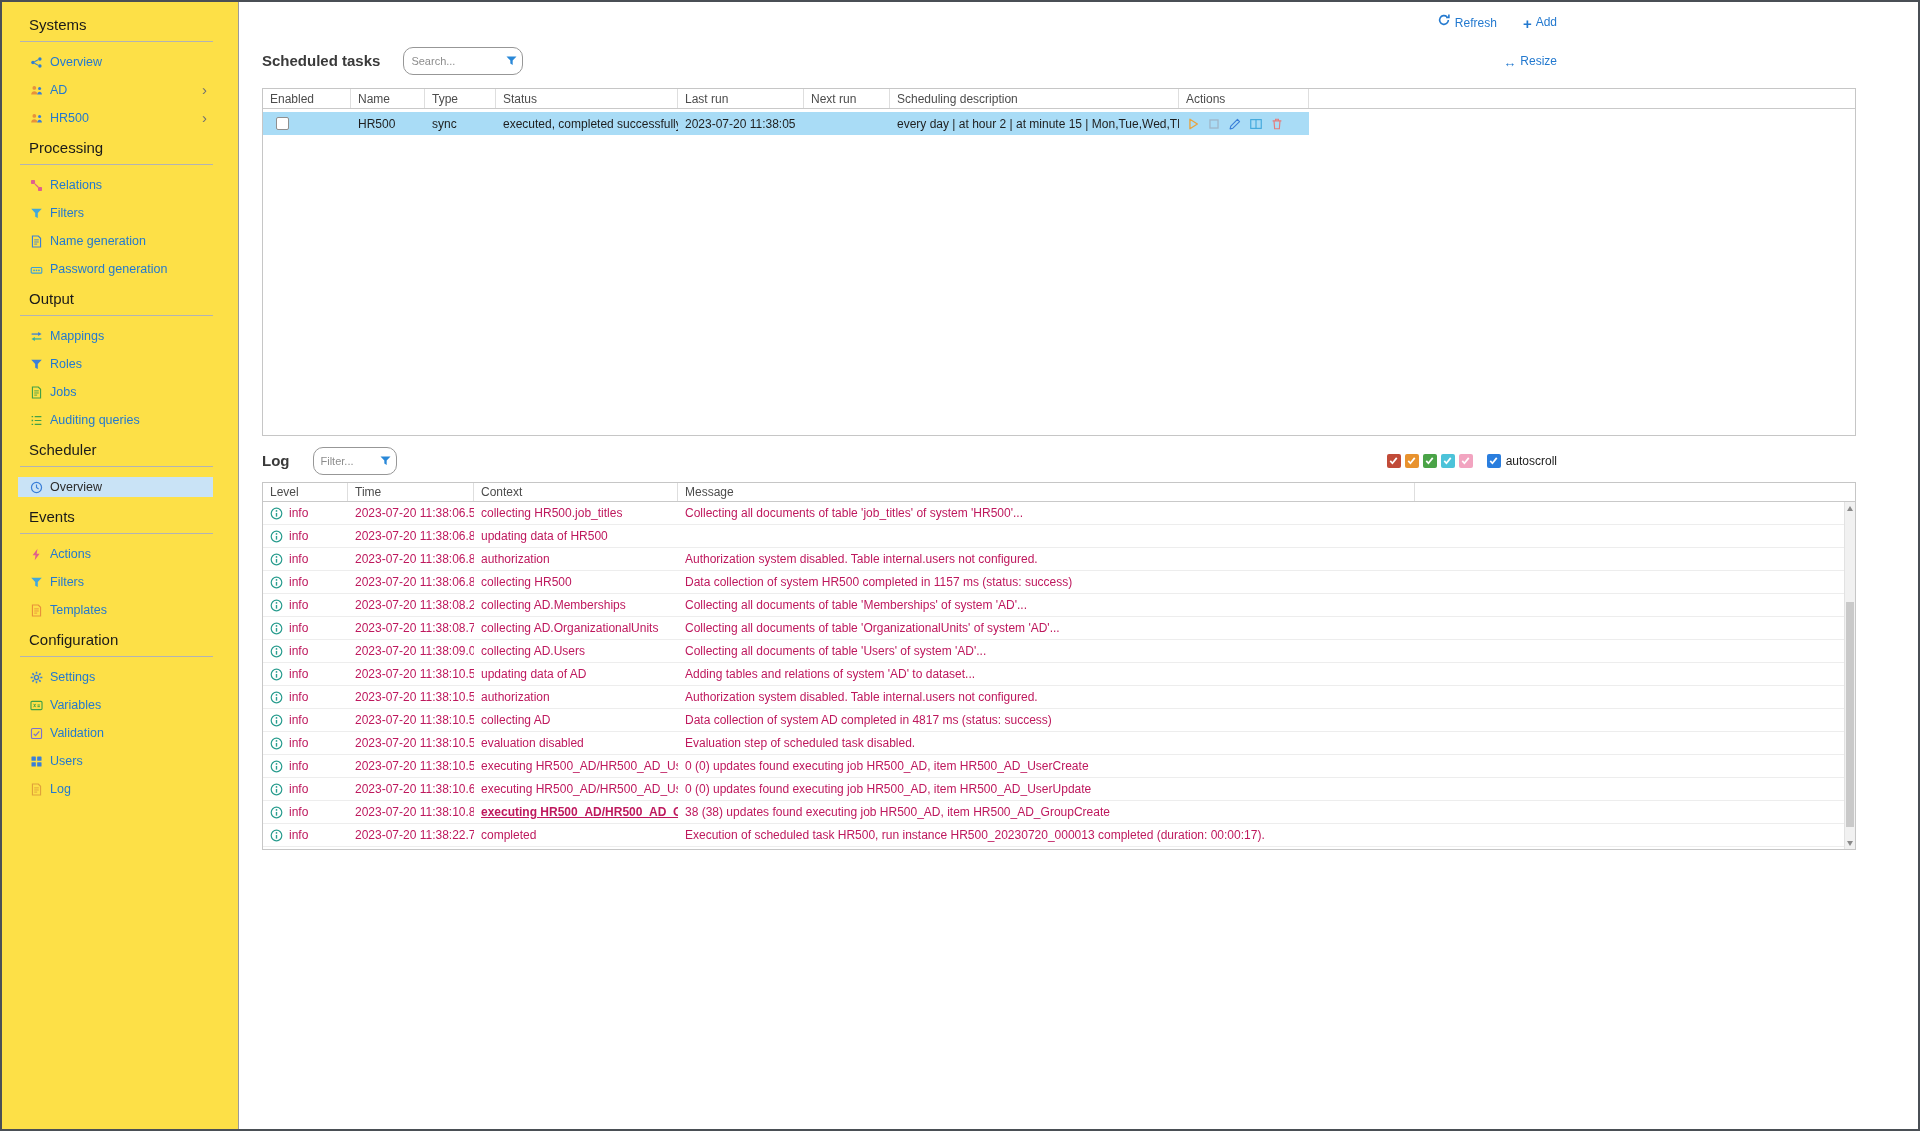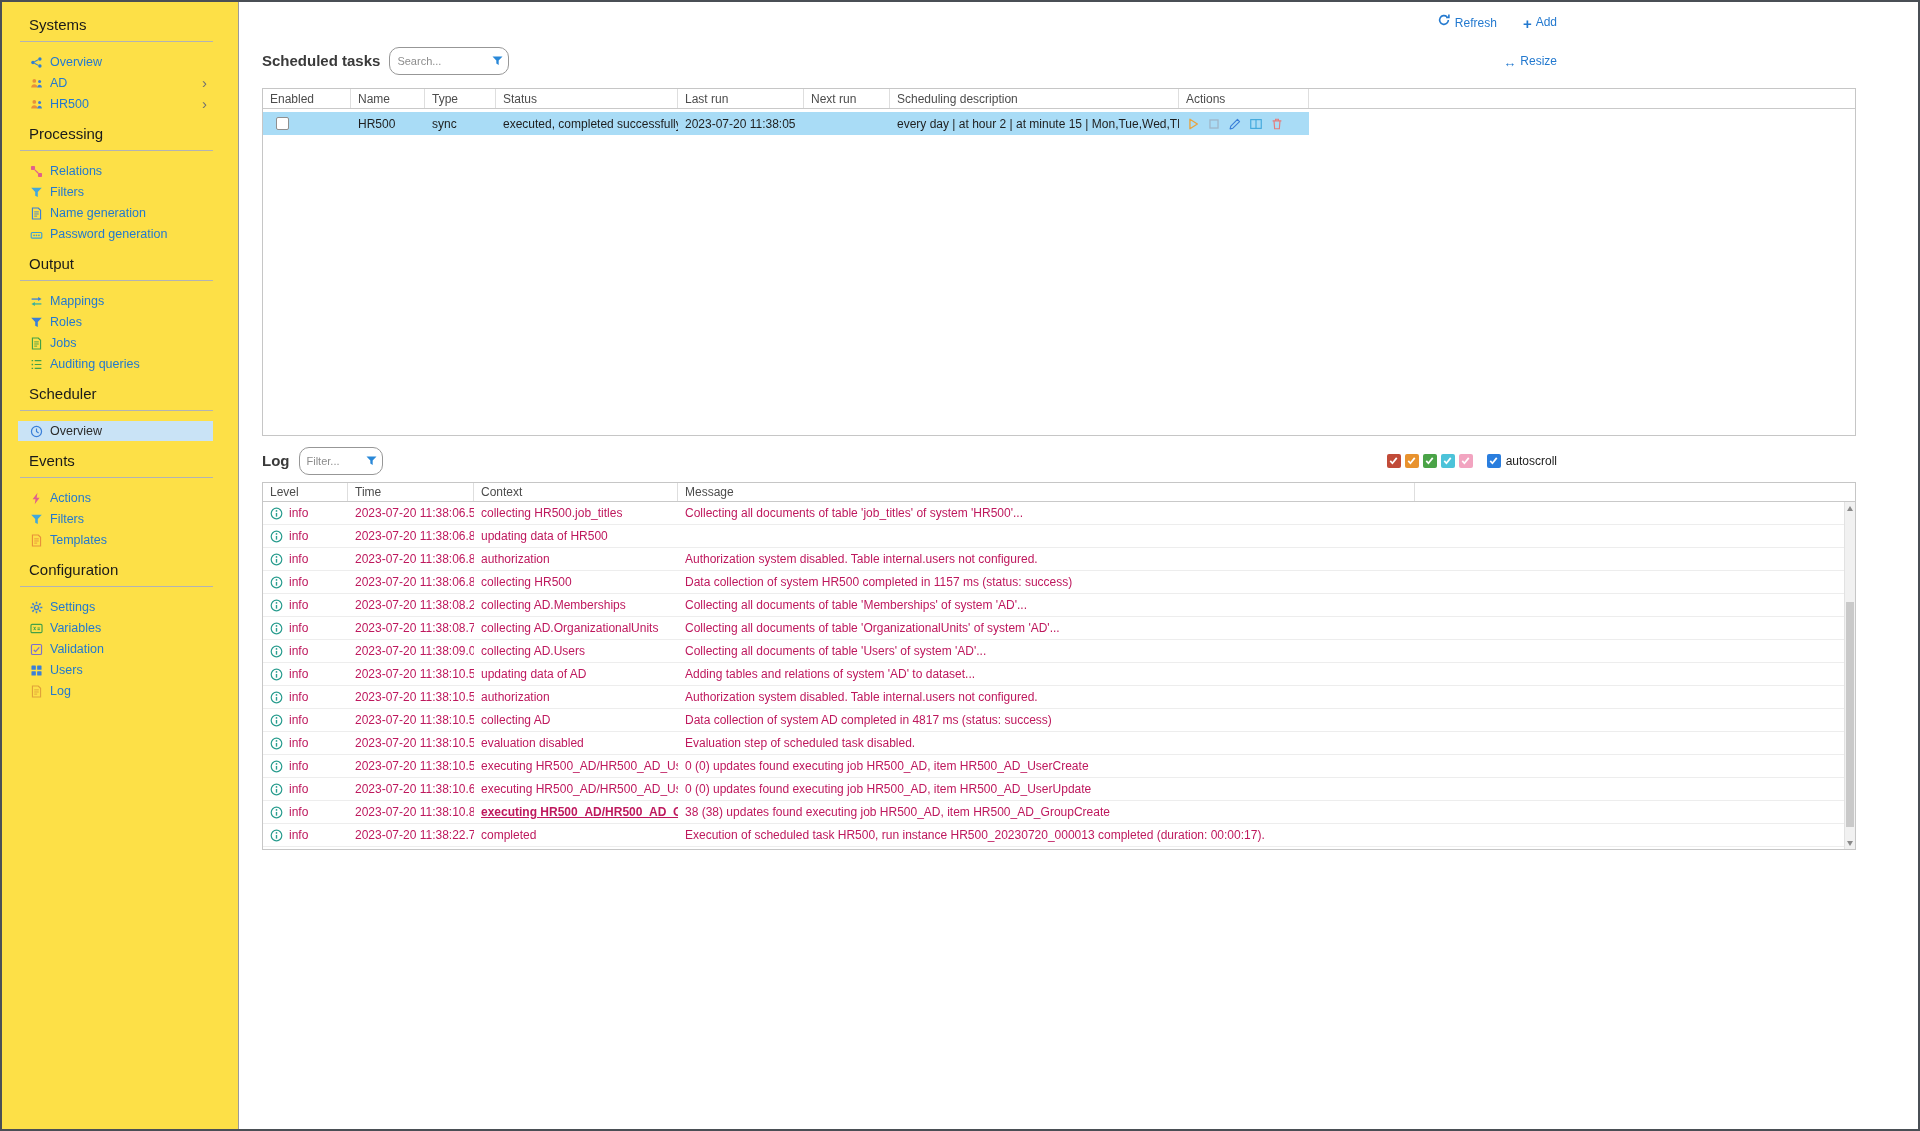--- a/index.html
+++ b/index.html
@@ -5,36 +5,36 @@
   *{box-sizing:border-box;margin:0;padding:0}
   html,body{width:1920px;height:1131px;overflow:hidden}
   body{font-family:"Liberation Sans","DejaVu Sans",sans-serif;background:#e9ebed;color:#1e1e1e}
   .page{width:1920px;height:1131px;border:2px solid #4a4f55;background:#fff;display:flex;overflow:hidden}
 
   
   .sidebar{width:237px;flex:none;border-right:1px solid #9b9b9b;padding-top:14px;overflow:hidden;background:#fde047}
   .side-heading{font-size:15px;color:#1a1a1a;font-weight:400;margin:11px 25px 0 27px;white-space:nowrap}
   .side-heading.first{margin-top:0}
   .side-rule{height:1px;background:#b3b3b3;margin:8px 25px 10px 18px}
-  .side-item{display:flex;align-items:center;height:20px;margin:1px 25px 1px 16px;padding:0 6px 0 11px;cursor:pointer}
+  .side-item{display:flex;align-items:center;height:20px;margin:8px 25px 1px 16px;padding:0 6px 0 11px;cursor:pointer}
   .side-item.selected{background:#c9e3f6}
   .side-item .icon{width:14px;height:14px;margin-right:7px;flex:none;display:inline-flex;align-items:center;justify-content:center}
   .side-label{font-size:12.5px;color:#2379cf;white-space:nowrap}
   .side-item.selected .side-label{color:#2b2b2b}
   .chev{margin-left:auto;color:#707070;font-size:15px;line-height:12px}
 
   
   .main{flex:1;position:relative;background:#fff;min-width:0}
   .link{display:inline-flex;align-items:flex-end;gap:4px;color:#2379cf;font-size:12px;cursor:pointer;text-decoration:none;white-space:nowrap}
   .top-actions{display:flex;justify-content:flex-end;align-items:center;gap:26px;margin:11px 361px 0 23px;height:17px}
   .plus{font-size:15px;font-weight:700;line-height:11px}
   .section-row{display:flex;align-items:center;margin:19px 361px 0 23px;height:23px}
   .section-row.log-row{margin-top:13px}
   .sec-title{font-size:15px;font-weight:700;color:#3a3a3a;white-space:nowrap}
-  .combo{display:flex;align-items:center;height:28px;border:1px solid #979797;border-radius:10px;background:#fff;margin-left:9px;overflow:hidden}
+  .combo{display:flex;align-items:center;height:28px;border:1px solid #979797;border-radius:10px;background:#fff;margin-left:23px;overflow:hidden}
   .combo.search{width:120px}
   .combo.filter{width:84px}
   .combo-input{flex:1;min-width:0;border:none;outline:none;font-size:11px;color:#555;padding:0 3px 0 7px;font-family:inherit;background:transparent}
   .combo-input::placeholder{color:#8d8d8d}
   .combo-btn{width:21px;height:100%;flex:none;display:flex;align-items:center;justify-content:center;cursor:pointer}
   .resize-link{margin-left:auto}
   .resize-arrow{font-size:13px;line-height:10px}
 
   
   .table{margin:17px 62px 0 23px;border:1px solid #c6c6c6;background:#fff}

